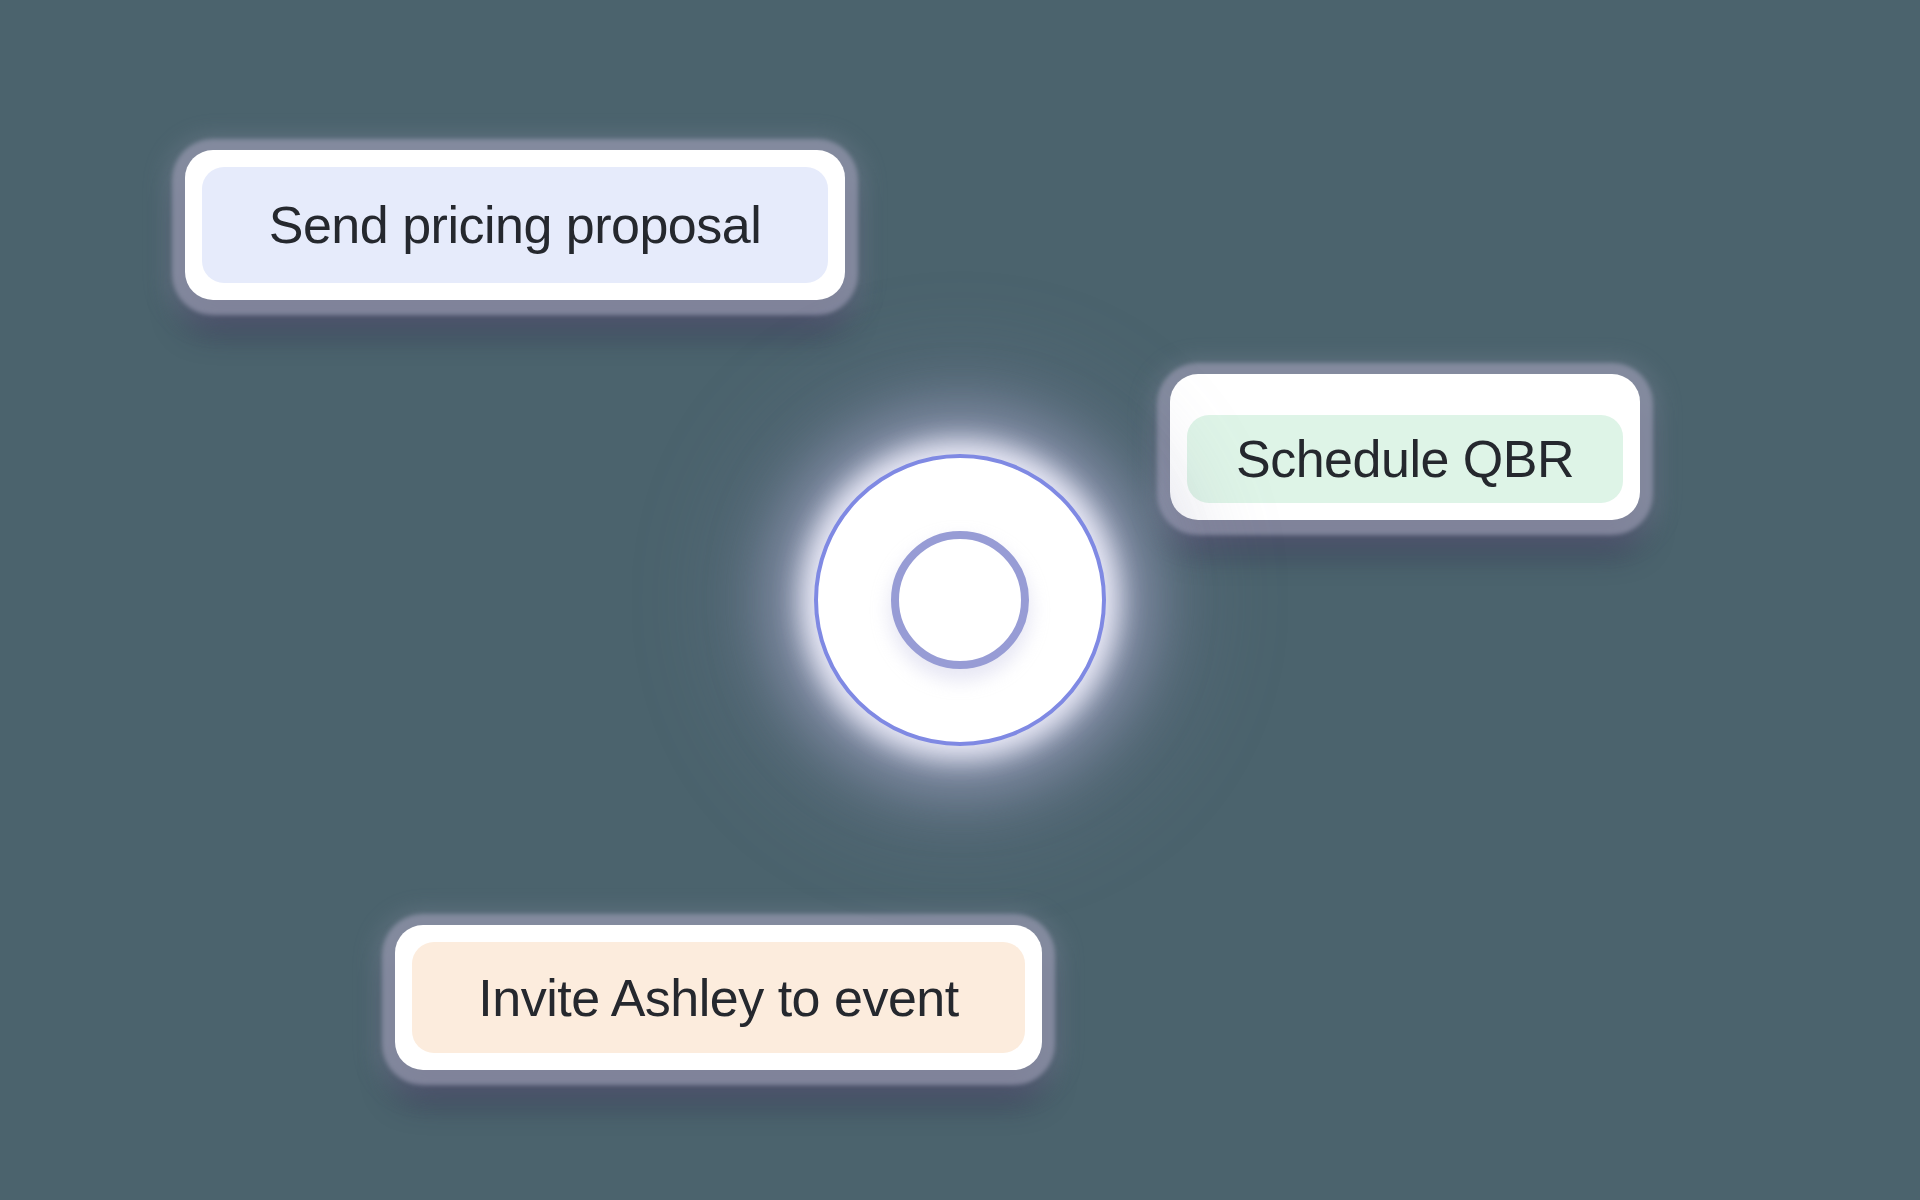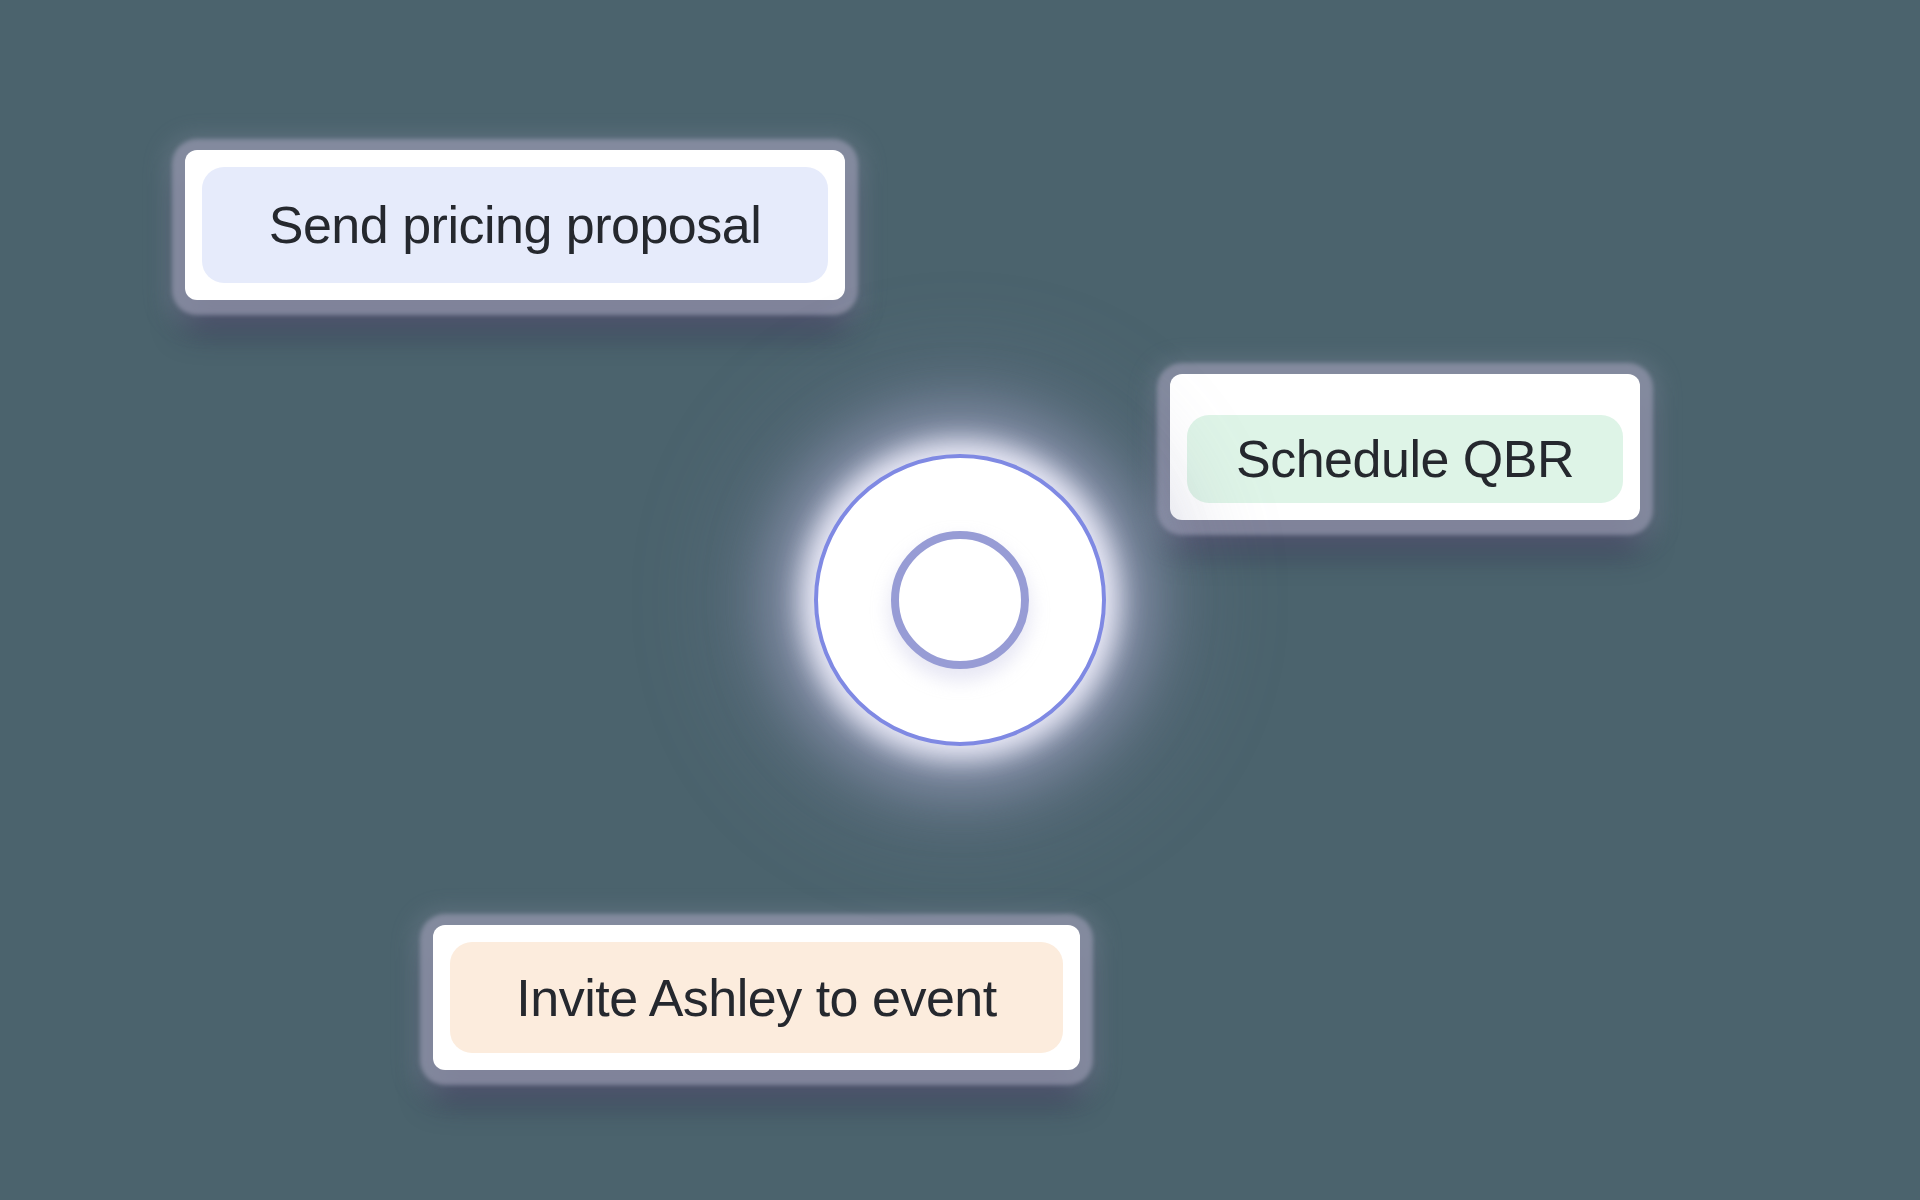--- a/index.html
+++ b/index.html
@@ -13,21 +13,21 @@
     position: relative;
     overflow: hidden;
     font-family: "Liberation Sans", sans-serif;
   }
 
   
   .chip {
     position: absolute;
     box-sizing: border-box;
     background: #ffffff;
-    border-radius: 12px;
+    border-radius: 28px;
     padding: 17px;
     display: flex;
     cursor: pointer;
     box-shadow:
       0 2px 4px 13px rgba(147, 149, 172, 0.72),   
       0 6px 22px 20px rgba(147, 149, 172, 0.30),  
       0 28px 30px 2px rgba(43, 42, 74, 0.72);     
   }
   .chip-inner {
     flex: 1;
@@ -39,21 +39,21 @@
     letter-spacing: -0.5px;
     color: #25282e;
     white-space: nowrap;
   }
   #chip-pricing { left: 185px; top: 150px; width: 660px; height: 150px; }
   #chip-pricing .chip-inner { background: #e6ebfb; }
 
   #chip-qbr { left: 1170px; top: 374px; width: 470px; height: 146px; }
   #chip-qbr .chip-inner { background: #def4e7; margin-top: 24px; }
 
-  #chip-invite { left: 433px; top: 925px; width: 647px; height: 145px; }
+  #chip-invite { left: 395px; top: 925px; width: 647px; height: 145px; }
   #chip-invite .chip-inner { background: #fcecdd; }
 
   
   .orb {
     position: absolute;
     left: 814px;
     top: 454px;
     width: 292px;
     height: 292px;
     box-sizing: border-box;

